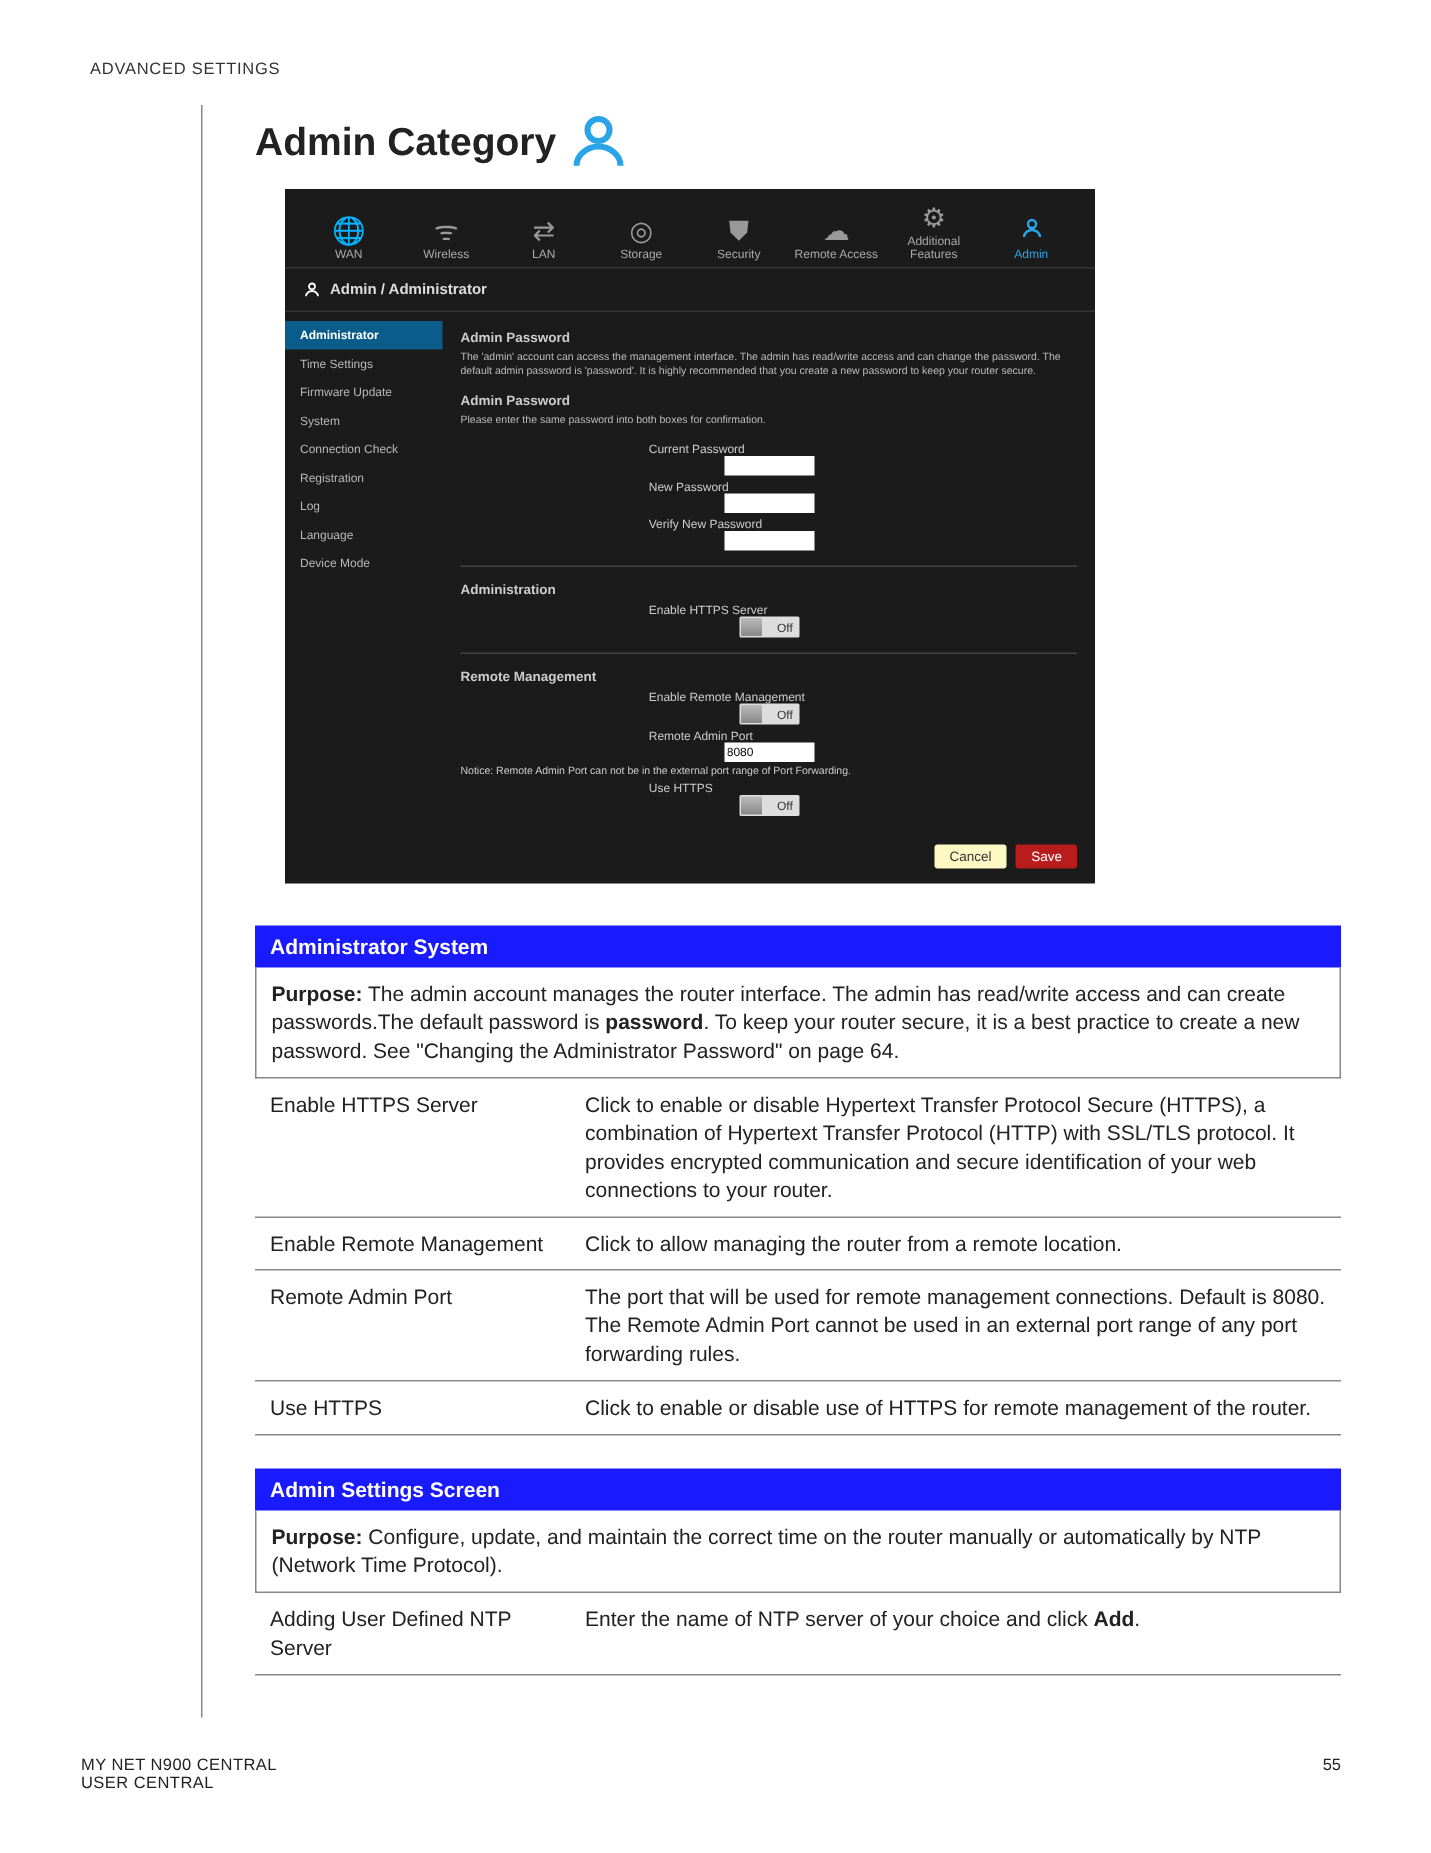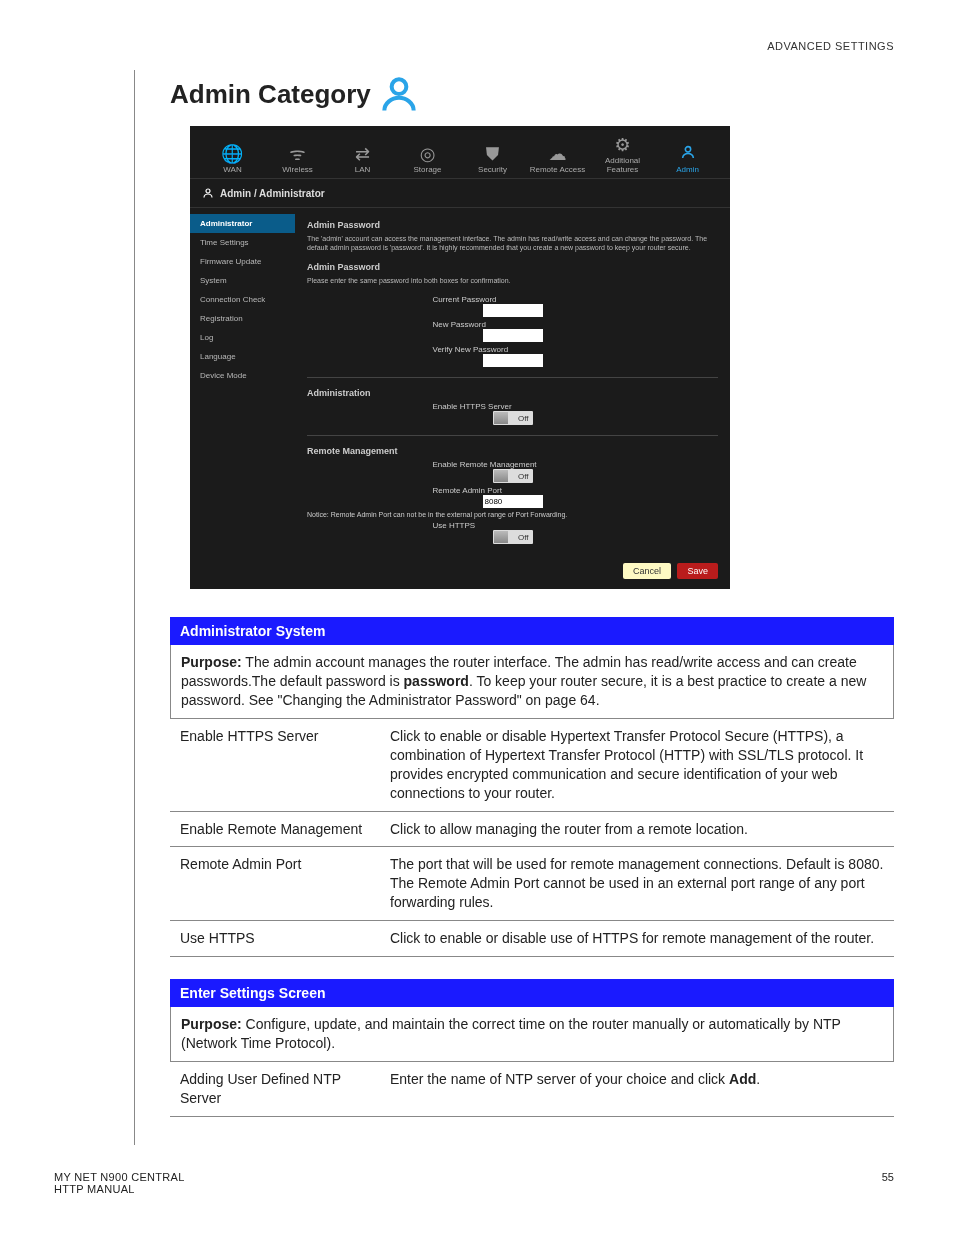--- a/index.html
+++ b/index.html
@@ -10,21 +10,20 @@
     height: 1235px;
     position: relative;
     color: #222;
   }
   .page {
     padding: 40px 60px 40px 60px;
     position: relative;
     height: 100%;
   }
   .top-header {
-    text-align: right;
     font-size: 11px;
     letter-spacing: 0.5px;
     color: #333;
     margin-bottom: 20px;
   }
   .divider-vert {
     position: absolute;
     left: 134px;
     top: 70px;
     bottom: 90px;
@@ -280,34 +279,34 @@
             <td>Remote Admin Port</td>
             <td>The port that will be used for remote management connections. Default is 8080. The Remote Admin Port cannot be used in an external port range of any port forwarding rules.</td>
           </tr>
       <tr>
             <td>Use HTTPS</td>
             <td>Click to enable or disable use of HTTPS for remote management of the router.</td>
           </tr>
     </tbody>
       </table>
 
-    <div class="blue-header" style="margin-top:22px">Enter Settings Screen</div>
+    <div class="blue-header" style="margin-top:22px">Admin Settings Screen</div>
     <div class="info-box">
       <b>Purpose:</b><span> Configure, update, and maintain the correct time on the router manually or automatically by NTP (Network Time Protocol).</span>
     </div>
     <table class="param">
       <tbody>
           <tr>
         <td>Adding User Defined NTP Server</td>
         <td><span>Enter the name of NTP server of your choice and click </span><b>Add</b><span>.</span></td>
       </tr>
     </tbody>
       </table>
   </div>
 
   <div class="footer">
     <div class="left">
       <div>MY NET N900 CENTRAL</div>
-      <div>HTTP MANUAL</div>
+      <div>USER CENTRAL</div>
     </div>
     <div>55</div>
   </div>
 </div>
 
 </body></html>

